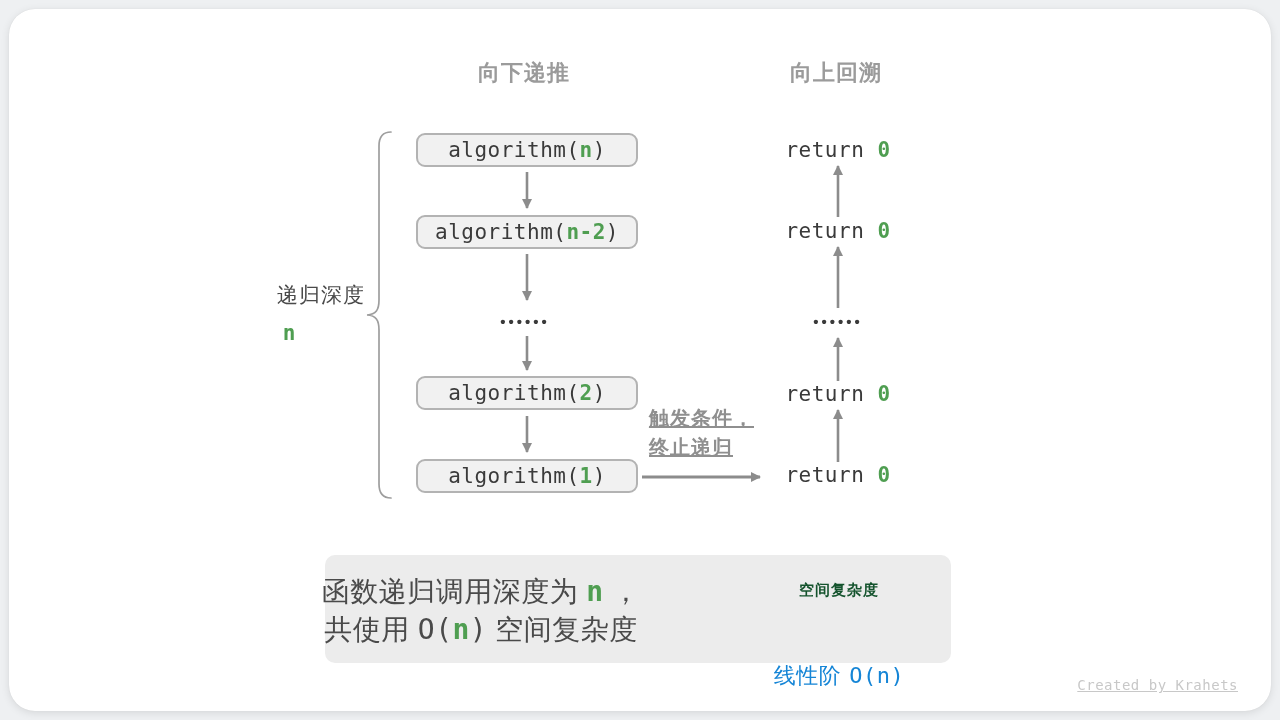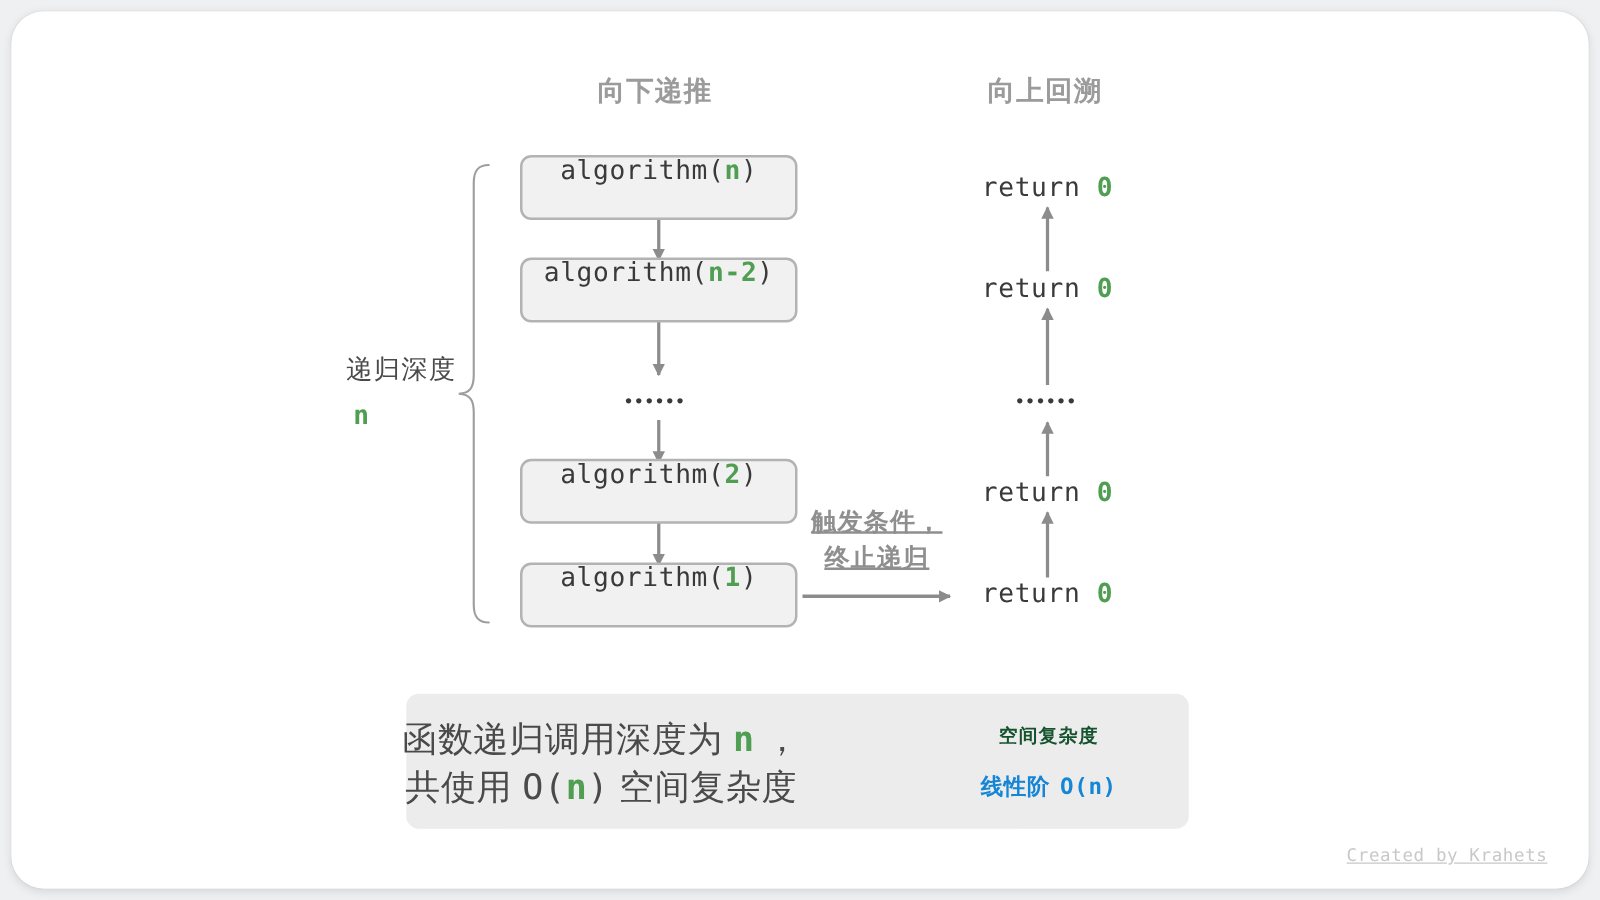--- a/index.html
+++ b/index.html
@@ -11,42 +11,42 @@
     overflow:hidden;
   }
   .card {
     position:absolute; left:9px; top:9px; width:1262px; height:702px;
     background:#ffffff; border-radius:26px;
     box-shadow:0 2px 8px rgba(0,0,0,0.10), 0 0 1px rgba(0,0,0,0.10);
   }
   svg.overlay { position:absolute; left:0; top:0; width:1280px; height:720px; pointer-events:none; z-index:1; }
   .pos { position:absolute; transform:translate(-50%,-50%); white-space:nowrap; z-index:2; }
   .abs { position:absolute; white-space:nowrap; z-index:2;text-decoration:underline; }
-  .cjk { font-family:"Liberation Sans", sans-serif;text-align:center; }
+  .cjk { font-family:"Liberation Sans", sans-serif; }
   .code { font-family:"DejaVu Sans Mono","Liberation Mono",monospace; }
   .header { font-size:22px; font-weight:bold; color:#9b9b9b; letter-spacing:1px; }
   .callbox {
-    width:222px; height:52px;
+    width:222px; height:34px;
     background:#f1f1f1; border:2px solid #b3b3b3; border-radius:9px;
-    display:flex; align-items:flex-start; justify-content:center;
+    display:flex; align-items:center; justify-content:center;
   }
   .codetext { font-size:21px; color:#3a3a3a; letter-spacing:0.5px; line-height:1; }
   .green { color:#4f9e51; font-weight:bold; }
   .blue  { color:#1585d6; }
   .dots { font-size:15px; font-weight:bold; color:#3a3a3a; letter-spacing:3px; line-height:1; }
   .depth-text { font-size:21px; color:#4a4a4a; letter-spacing:1px;margin-left:32px; }
   .depth-n { font-size:21px; line-height:1; }
   .trigger { font-size:20px; font-weight:bold; color:#8f8f8f; line-height:29px; letter-spacing:1px; }
   .summary-box {
     position:absolute; left:325px; top:555px; width:626px; height:108px;
     background:#ececec; border-radius:10px; z-index:1;
   }
   .sum-text { font-size:28px; color:#4a4a4a; letter-spacing:0.5px; line-height:1; }
   .sum-title { font-size:15px; font-weight:bold; color:#14532d; letter-spacing:1px; line-height:1; }
-  .sum-result { font-size:18px; font-weight:bold; letter-spacing:0.5px; line-height:1; }
+  .sum-result { font-size:22px; font-weight:normal; letter-spacing:0.5px; line-height:1;margin-top:46px; }
   .gap-l { margin-left:8px; }
   .gap-lr { margin:0 8px; }
   .footer { font-size:14px; color:#c8c8c8; letter-spacing:0.5px; }
 </style>
 </head>
 <body>
 
 <div class="card"></div>
 
 <svg class="overlay">

